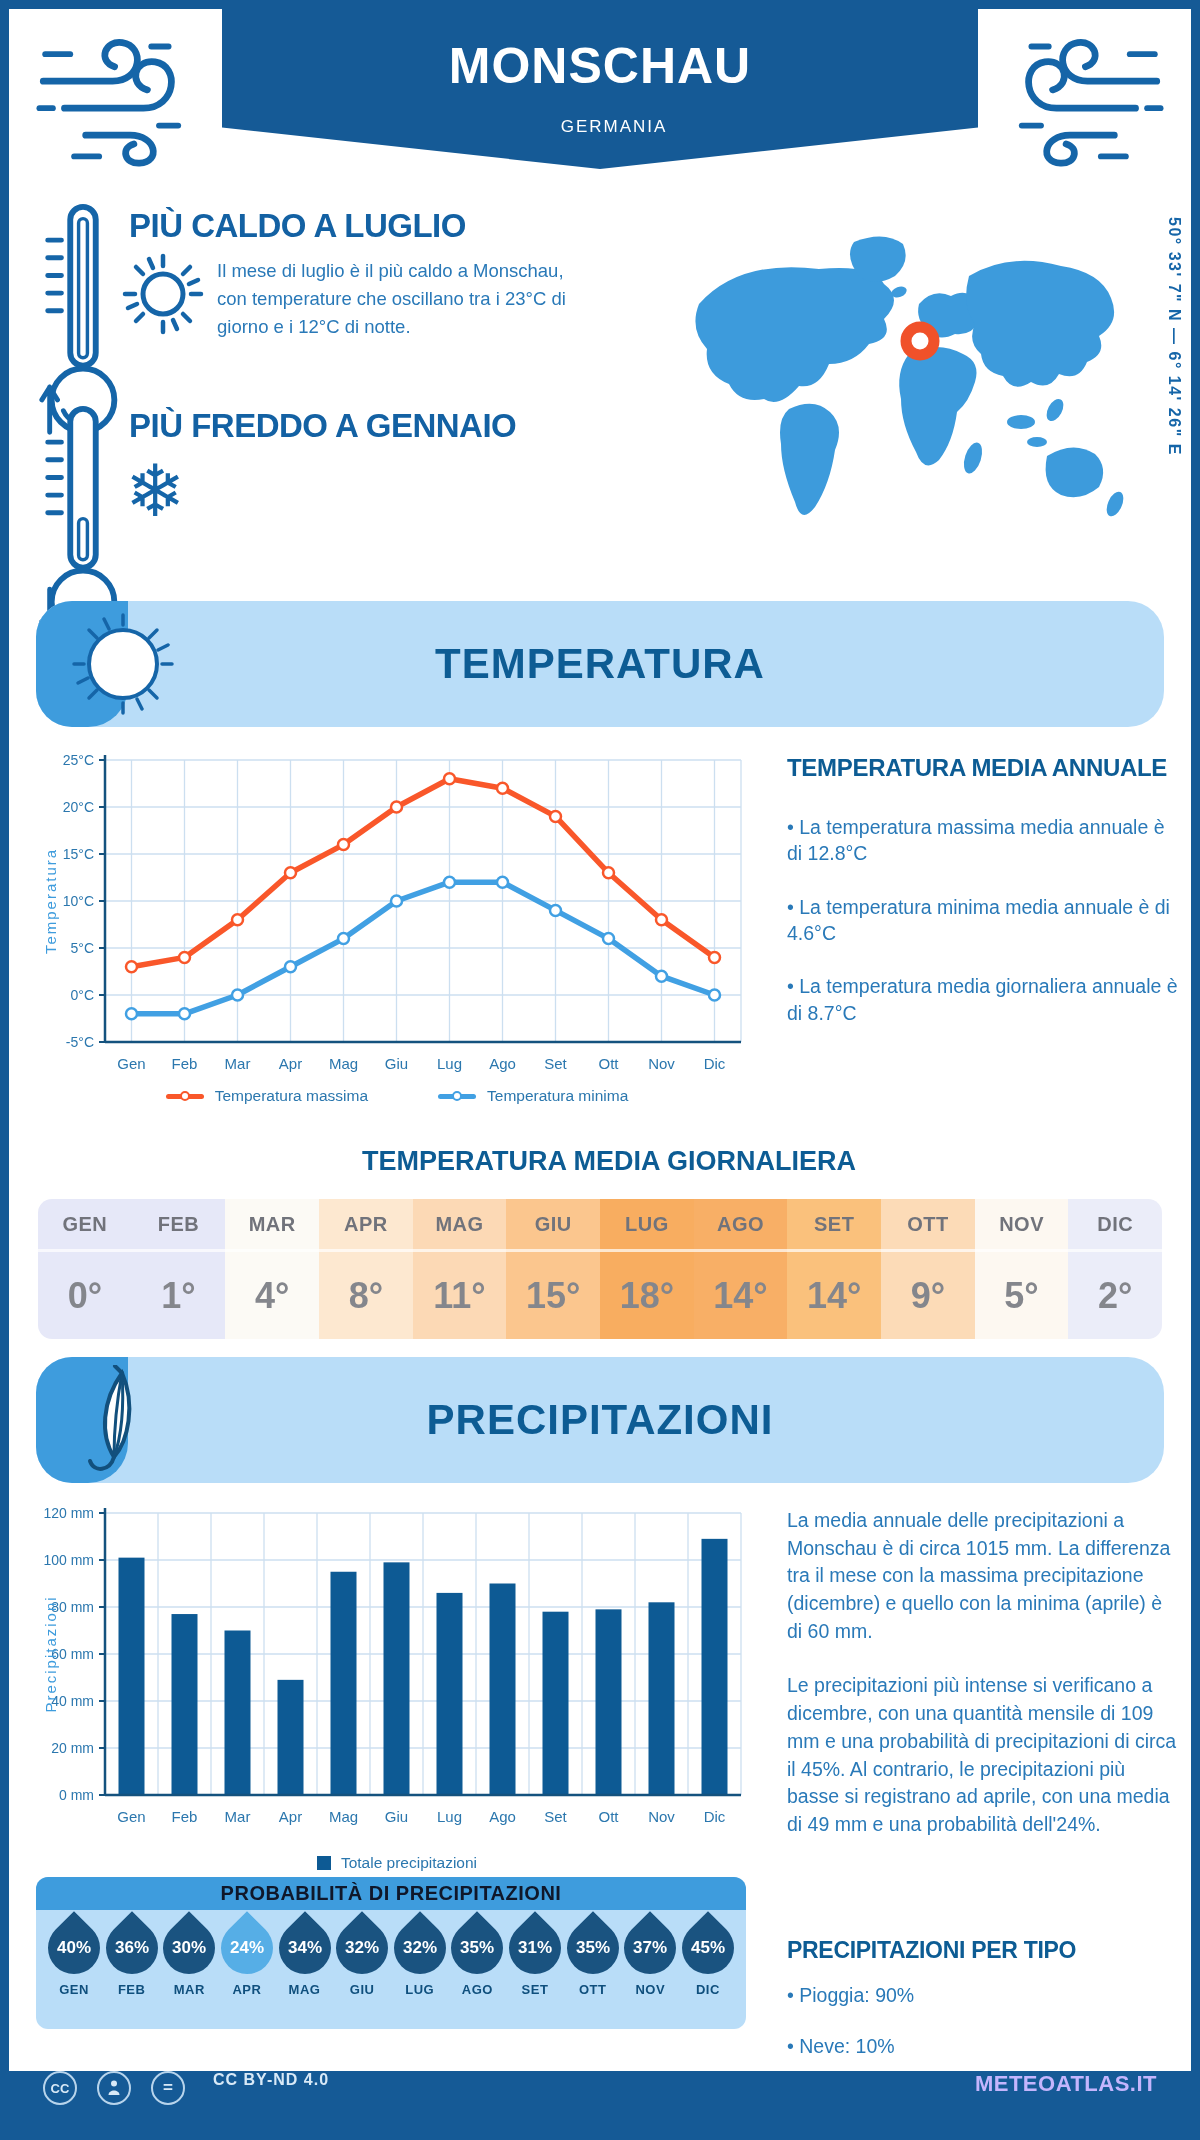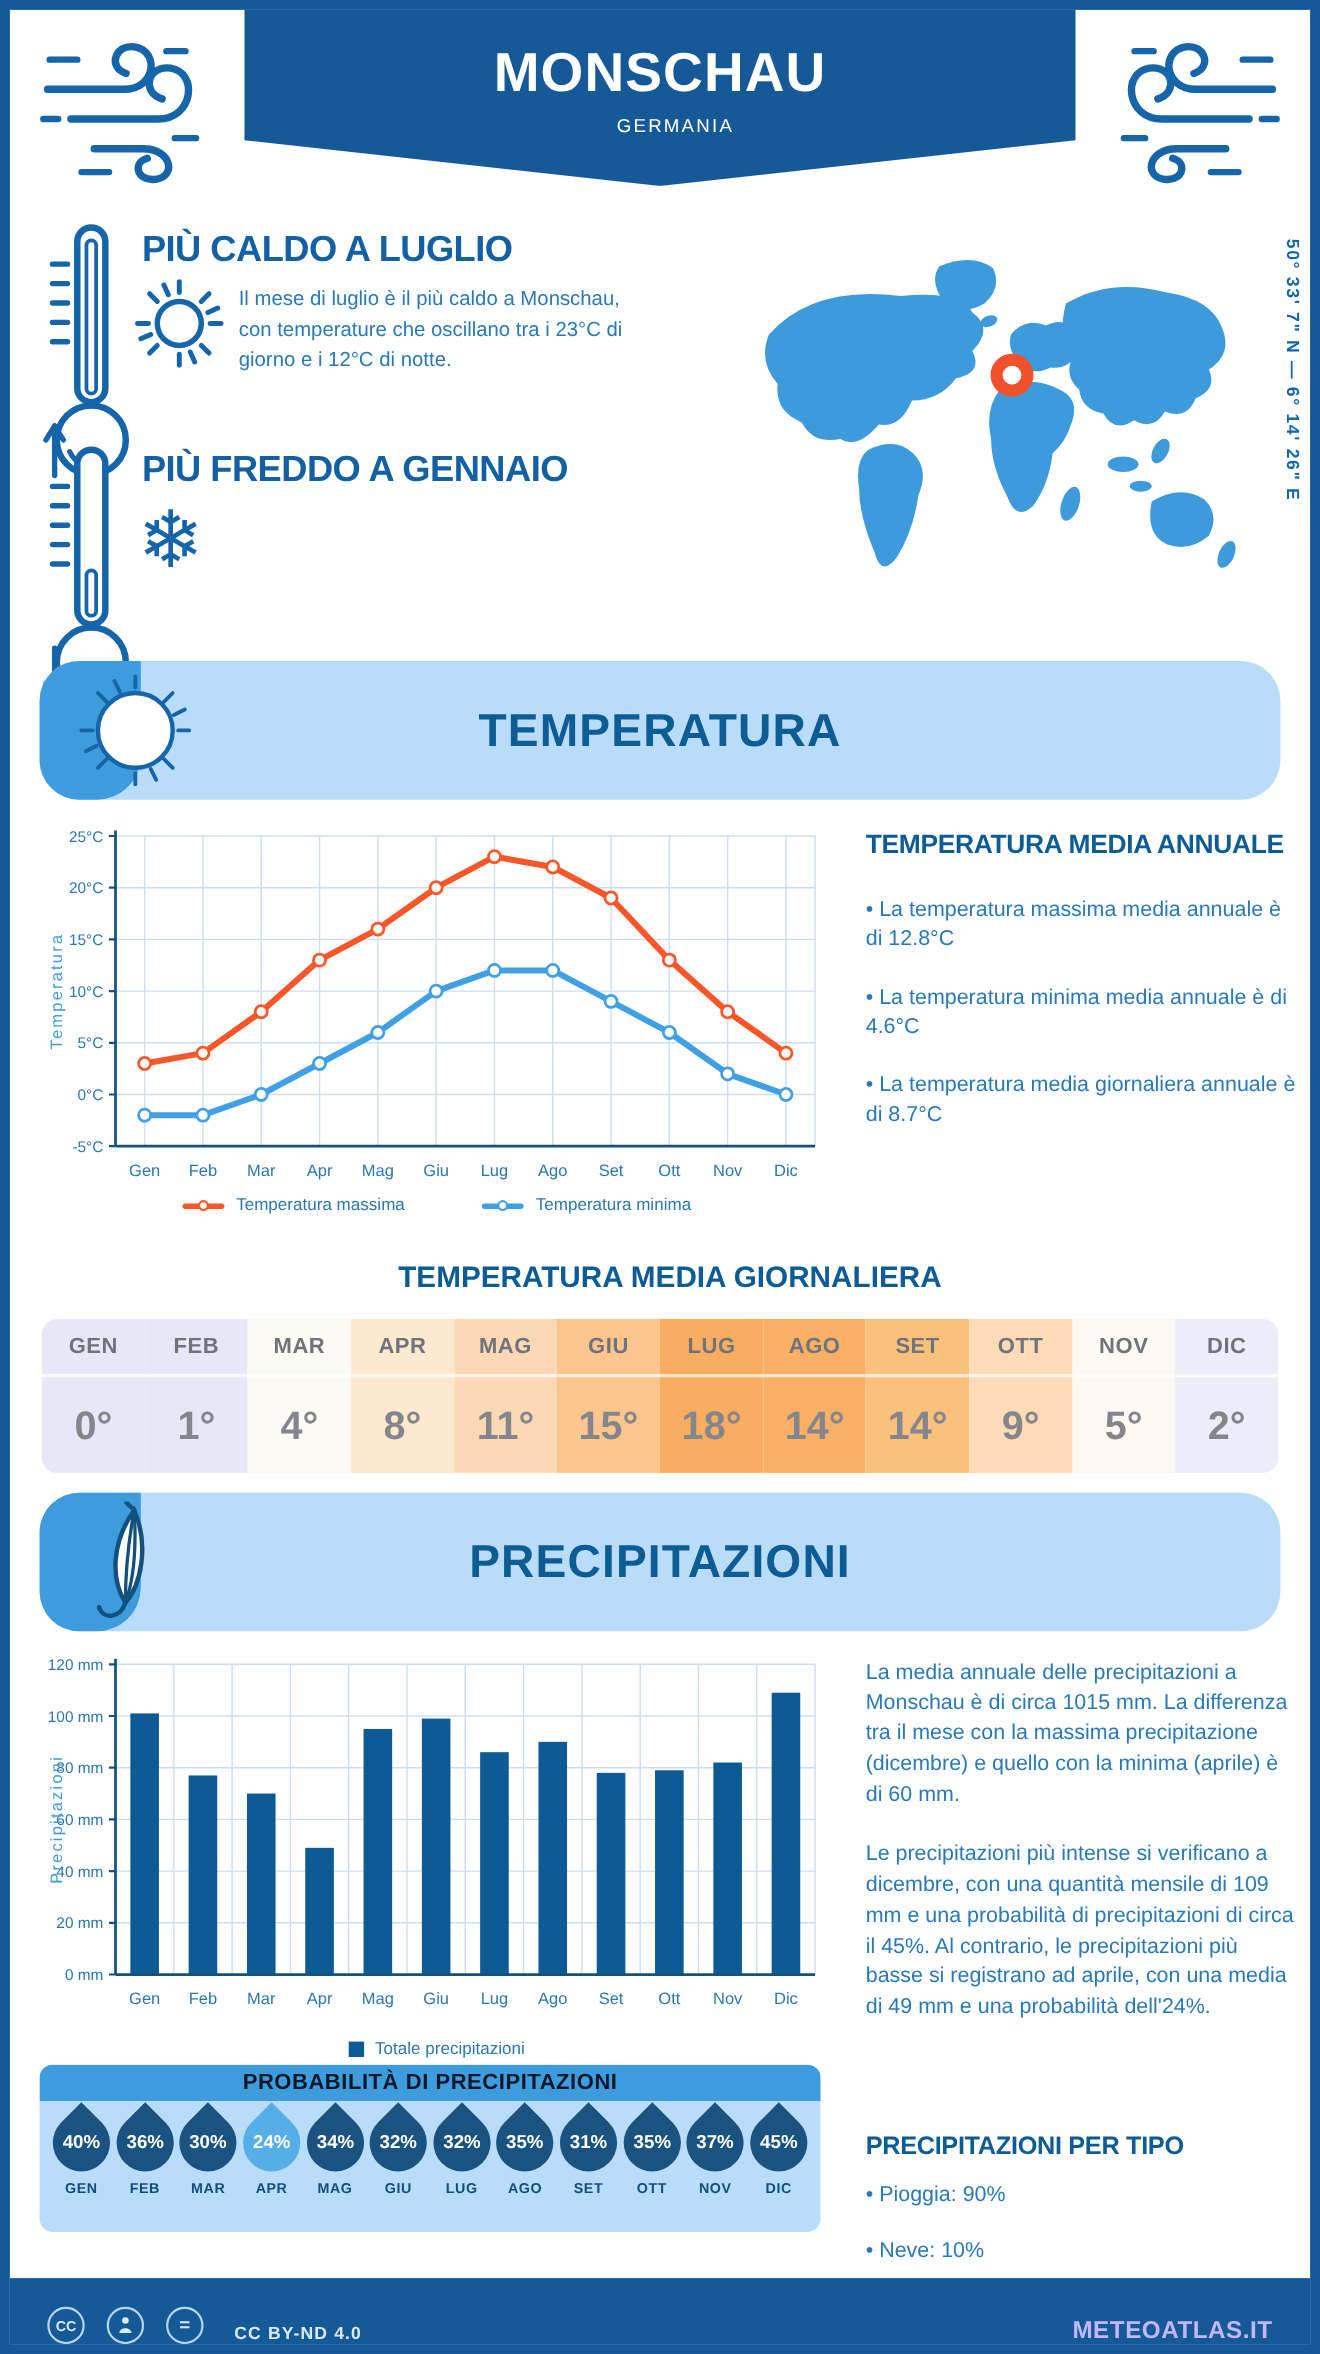--- a/index.html
+++ b/index.html
@@ -9,21 +9,21 @@
     font-family:"Liberation Sans",sans-serif;
   }
   .abs{position:absolute;}
   
   .banner-top{
     left:213px;top:0;width:756px;height:160px;background:#155a96;
     clip-path:polygon(0 0,100% 0,100% 74%,50% 100%,0 74%);
     text-align:center;color:#fff;
   }
   .city-title{margin-top:28px;font-size:50px;font-weight:800;letter-spacing:1px;}
-  .city-sub{margin-top:10px;font-size:17px;font-weight:400;letter-spacing:2px;padding-left:28px;}
+  .city-sub{margin-top:22px;font-size:17px;font-weight:400;letter-spacing:2px;padding-left:28px;}
   .windL{left:26px;top:24px;}
   .windR{right:26px;top:24px;transform:scaleX(-1);}
   
   .hl-title{font-size:33px;font-weight:800;color:#1361a3;letter-spacing:-.5px;}
   .hl-text{font-size:18.5px;line-height:1.5;color:#2979b8;}
   
   .coords{
     right:8px;top:208px;height:370px;display:flex;align-items:center;
     writing-mode:vertical-rl;font-size:16px;font-weight:700;color:#1565a8;letter-spacing:1.5px;
   }
@@ -59,21 +59,21 @@
   .tmv{flex:1;display:flex;align-items:center;justify-content:center;font-size:36px;font-weight:700;color:#84868c;}
   
   .prob-box{left:27px;top:1868px;width:710px;height:152px;border-radius:12px;overflow:hidden;background:#b9ddf8;}
   .prob-head{height:33px;background:#3e9cdd;display:flex;align-items:center;justify-content:center;color:#0f172a;font-size:20px;font-weight:800;letter-spacing:.5px;}
   .drops{display:flex;justify-content:space-between;padding:0 10px;}
   .dropwrap{width:56px;}
   .drop{width:52px;height:52px;border-radius:0 50% 50% 50%;transform:rotate(45deg);display:flex;align-items:center;justify-content:center;margin:12px auto 0;}
   .dtext{transform:rotate(-45deg);color:#fff;font-weight:800;font-size:17px;}
   .dlabel{text-align:center;font-size:13px;font-weight:800;color:#0f4f7d;margin-top:8px;letter-spacing:.5px;}
   
-  .footer{left:0;bottom:0;width:100%;height:60px;background:#155a96;display:flex;align-items:flex-end;padding:0 34px;box-sizing:border-box;gap:20px;}
+  .footer{left:0;bottom:0;width:100%;height:60px;background:#155a96;display:flex;align-items:flex-start;padding:0 34px;box-sizing:border-box;gap:20px;}
   .cc-circle{width:34px;height:34px;border-radius:50%;border:2.5px solid #b7d4ec;display:flex;align-items:center;justify-content:center;color:#d8e9f7;font-weight:800;font-size:13px;box-sizing:border-box;}
   .cc-eq{font-size:17px;}
   .license{margin-left:8px;font-size:16px;font-weight:800;color:#d8e9f7;letter-spacing:1px;}
   .site{margin-left:auto;font-size:22px;font-weight:800;color:#c4b5fd;letter-spacing:.5px;}
   .snow{font-size:72px;line-height:1;color:#1565a8;}
 </style>
 </head>
 <body>
 
 <div class="page">

